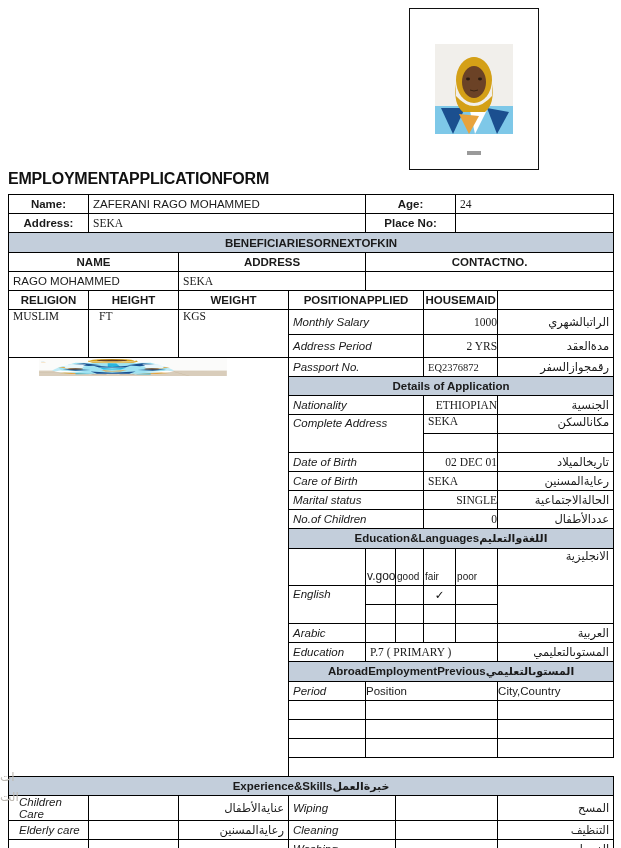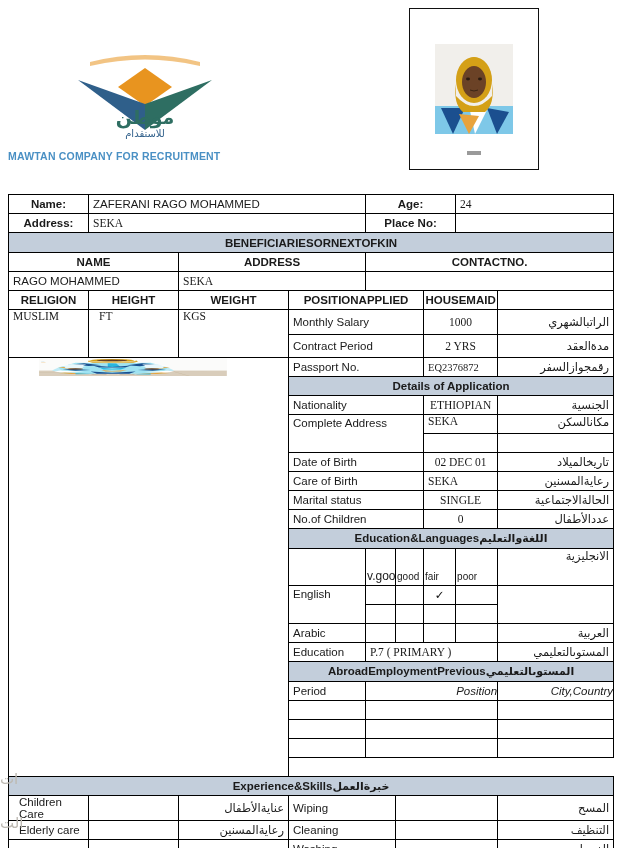--- a/index.html
+++ b/index.html
@@ -45,60 +45,50 @@
   .val-sans{font-size:11px;padding-left:4px;}
   .band{
     background:#c3cedb;text-align:center;font-weight:bold;font-size:13px;
   }
   .colhead{text-align:center;font-weight:bold;font-size:13px;}
   .colhead-sm{text-align:center;font-weight:bold;font-size:12px;}
   .ar{
     direction:rtl;text-align:right;padding-right:4px;font-size:11px;
     font-family:"DejaVu Sans",sans-serif;
   }
-  .ctr{text-align:right;font-style:italic;}
-  .lbl-left{font-size:11.5px;padding-left:4px;}
-  .val-ser-c{font-size:11px;text-align:center;font-family:"Liberation Serif","DejaVu Serif",serif;}
+  .ctr{text-align:left;}
+  .lbl-left{font-size:11.5px;padding-left:4px;font-style:italic;}
+  .val-ser-c{font-size:11px;text-align:right;font-family:"Liberation Serif","DejaVu Serif",serif;}
 
   
   .bigphoto{
     position:relative;background:#fff;padding:0;vertical-align:top;
   }
   .bigphoto-img{width:100%;height:100%;display:block;}
 
   .band-mixed{
     background:#c3cedb;font-weight:bold;font-size:13px;text-align:center;
     white-space:nowrap;overflow:hidden;
   }
   .band-ar{font-family:"DejaVu Sans",sans-serif;font-size:11px;font-weight:bold;}
 
   .check{font-size:12px;text-align:center;color:#111;}
 
   .edge-artifact{
-    position:absolute;left:0px;font-family:"DejaVu Sans",sans-serif;font-size:15px;
+    position:absolute;left:0px;font-family:"DejaVu Sans",sans-serif;font-size:12px;
     color:#bdb9b2;direction:rtl;
   }
 </style>
 </head>
 <body>
 
 <div class="page">
 
   <div class="header-zone">
 
-    <div class="logo">
-      <svg width="170" height="100" viewBox="0 0 170 100">
-        <path d="M30 20 Q85 6 140 20 L140 24 Q85 11 30 24 Z" fill="#e8941f" opacity="0.55"></path>
-        <polygon points="85,26 112,45 85,64 58,45" fill="#e8941f"></polygon>
-        <path d="M18 38 L85 62 L85 88 Z" fill="#2f5f8a"></path>
-        <path d="M152 38 L85 62 L85 88 Z" fill="#2e6e62"></path>
-        <text x="85" y="82" text-anchor="middle" font-family="DejaVu Sans, sans-serif" font-size="19" font-weight="bold" fill="#2e6e62">موطن</text>
-        <text x="85" y="95" text-anchor="middle" font-family="DejaVu Sans, sans-serif" font-size="10" fill="#2f5f8a">للاستقدام</text>
-      </svg>
-    </div>
 
     <div class="photo-box">
       <div class="photo-inner">
         <svg width="78" height="90" viewBox="0 0 78 90">
           <rect width="78" height="90" fill="#f1efeb"></rect>
           <path d="M0 62 H78 V90 H0 Z" fill="#7ec8e8"></path>
           <path d="M6 64 L18 90 L30 64 Z" fill="#1b4f8f"></path>
           <path d="M34 62 L40 90 L52 66 Z" fill="#ffffff"></path>
           <path d="M52 64 L62 90 L74 68 Z" fill="#1b4f8f"></path>
           <path d="M24 70 L34 90 L44 72 Z" fill="#e8a33d"></path>
@@ -107,21 +97,21 @@
           <path d="M27 26 Q39 14 51 26 Q52 16 39 13 Q26 16 27 26 Z" fill="#d4a017"></path>
           <path d="M21 40 Q18 60 28 68 L50 68 Q60 60 57 40 L57 52 Q48 62 39 62 Q30 62 21 52 Z" fill="#d4a017"></path>
           <ellipse cx="33" cy="35" rx="2" ry="1.4" fill="#2a1a10"></ellipse>
           <ellipse cx="45" cy="35" rx="2" ry="1.4" fill="#2a1a10"></ellipse>
           <path d="M35 46 Q39 48 43 46" stroke="#3a2414" stroke-width="1" fill="none"></path>
         </svg>
       </div>
       <div class="photo-caption"></div>
     </div>
 
-    <div class="company-line">MAWTAN COMPANY FOR RECRUITMENT</div>
+    <div class="form-title">EMPLOYMENTAPPLICATIONFORM</div>
   </div>
 
   <table class="maintbl">
     <colgroup>
       <col style="width:80px">
         <col style="width:90px">
         <col style="width:60px">
       <col style="width:50px">
         <col style="width:45px">
         <col style="width:32px">
@@ -175,21 +165,21 @@
     <tr>
       <td class="val" rowspan="2" style="vertical-align:top">MUSLIM</td>
       <td class="val" rowspan="2" style="vertical-align:top;padding-left:10px">FT</td>
       <td class="val" rowspan="2" colspan="2" style="vertical-align:top">KGS</td>
       <td class="lbl-left" colspan="4" style="height:24px">Monthly Salary</td>
       <td class="val-ser-c" colspan="2">1000</td>
       <td class="ar">الراتبالشهري</td>
     </tr>
 
     <tr>
-      <td class="lbl-left" colspan="4" style="height:22px">Contract Period</td>
+      <td class="lbl-left" colspan="4" style="height:22px">Address Period</td>
       <td class="val-ser-c" colspan="2">2 YRS</td>
       <td class="ar">مدةالعقد</td>
     </tr>
 
     <tr>
       <td class="bigphoto" rowspan="22" colspan="4">
         <svg class="bigphoto-img" viewBox="0 0 260 375" preserveAspectRatio="none">
           <rect width="260" height="375" fill="#ffffff"></rect>
           <rect x="28" y="8" width="175" height="368" fill="#fbfbfa"></rect>
           <rect x="28" y="262" width="175" height="114" fill="#d9cdbb"></rect>
@@ -405,15 +395,15 @@
       <td class="ar" colspan="2"></td>
       <td class="lbl-left" colspan="3">Washing</td>
       <td colspan="3"></td>
       <td class="ar">الغسيل</td>
     </tr>
 
   </tbody>
     </table>
 
   <div class="edge-artifact" style="top:770px">ات</div>
-  <div class="edge-artifact" style="top:814px">الت</div>
+  <div class="edge-artifact" style="top:790px">الت</div>
 
 </div>
 
 </body></html>

